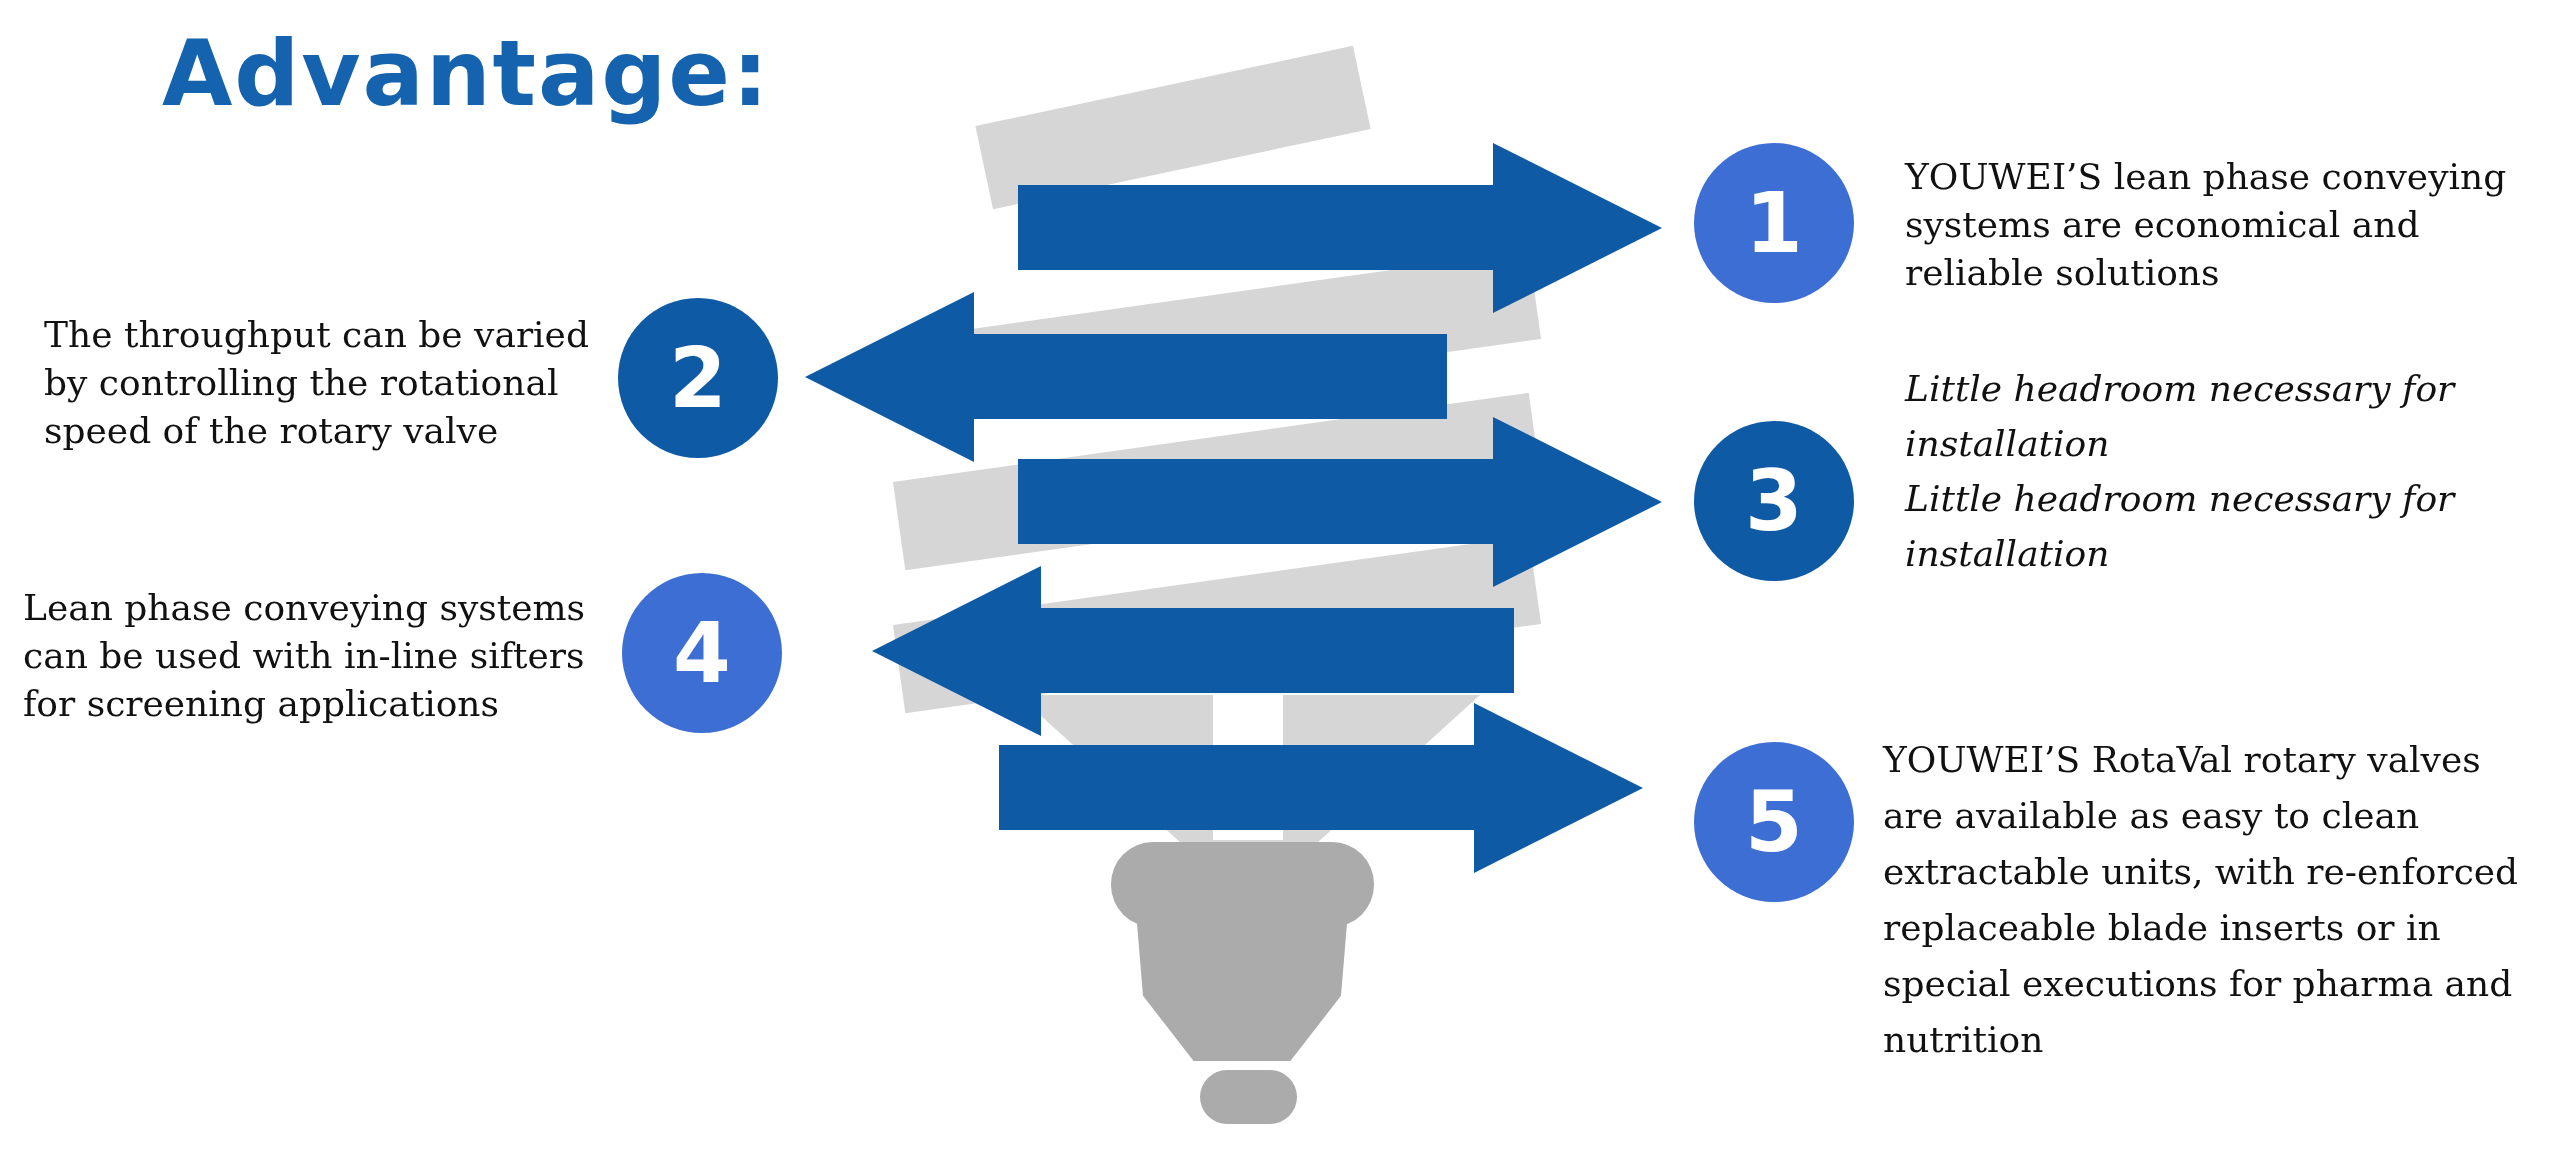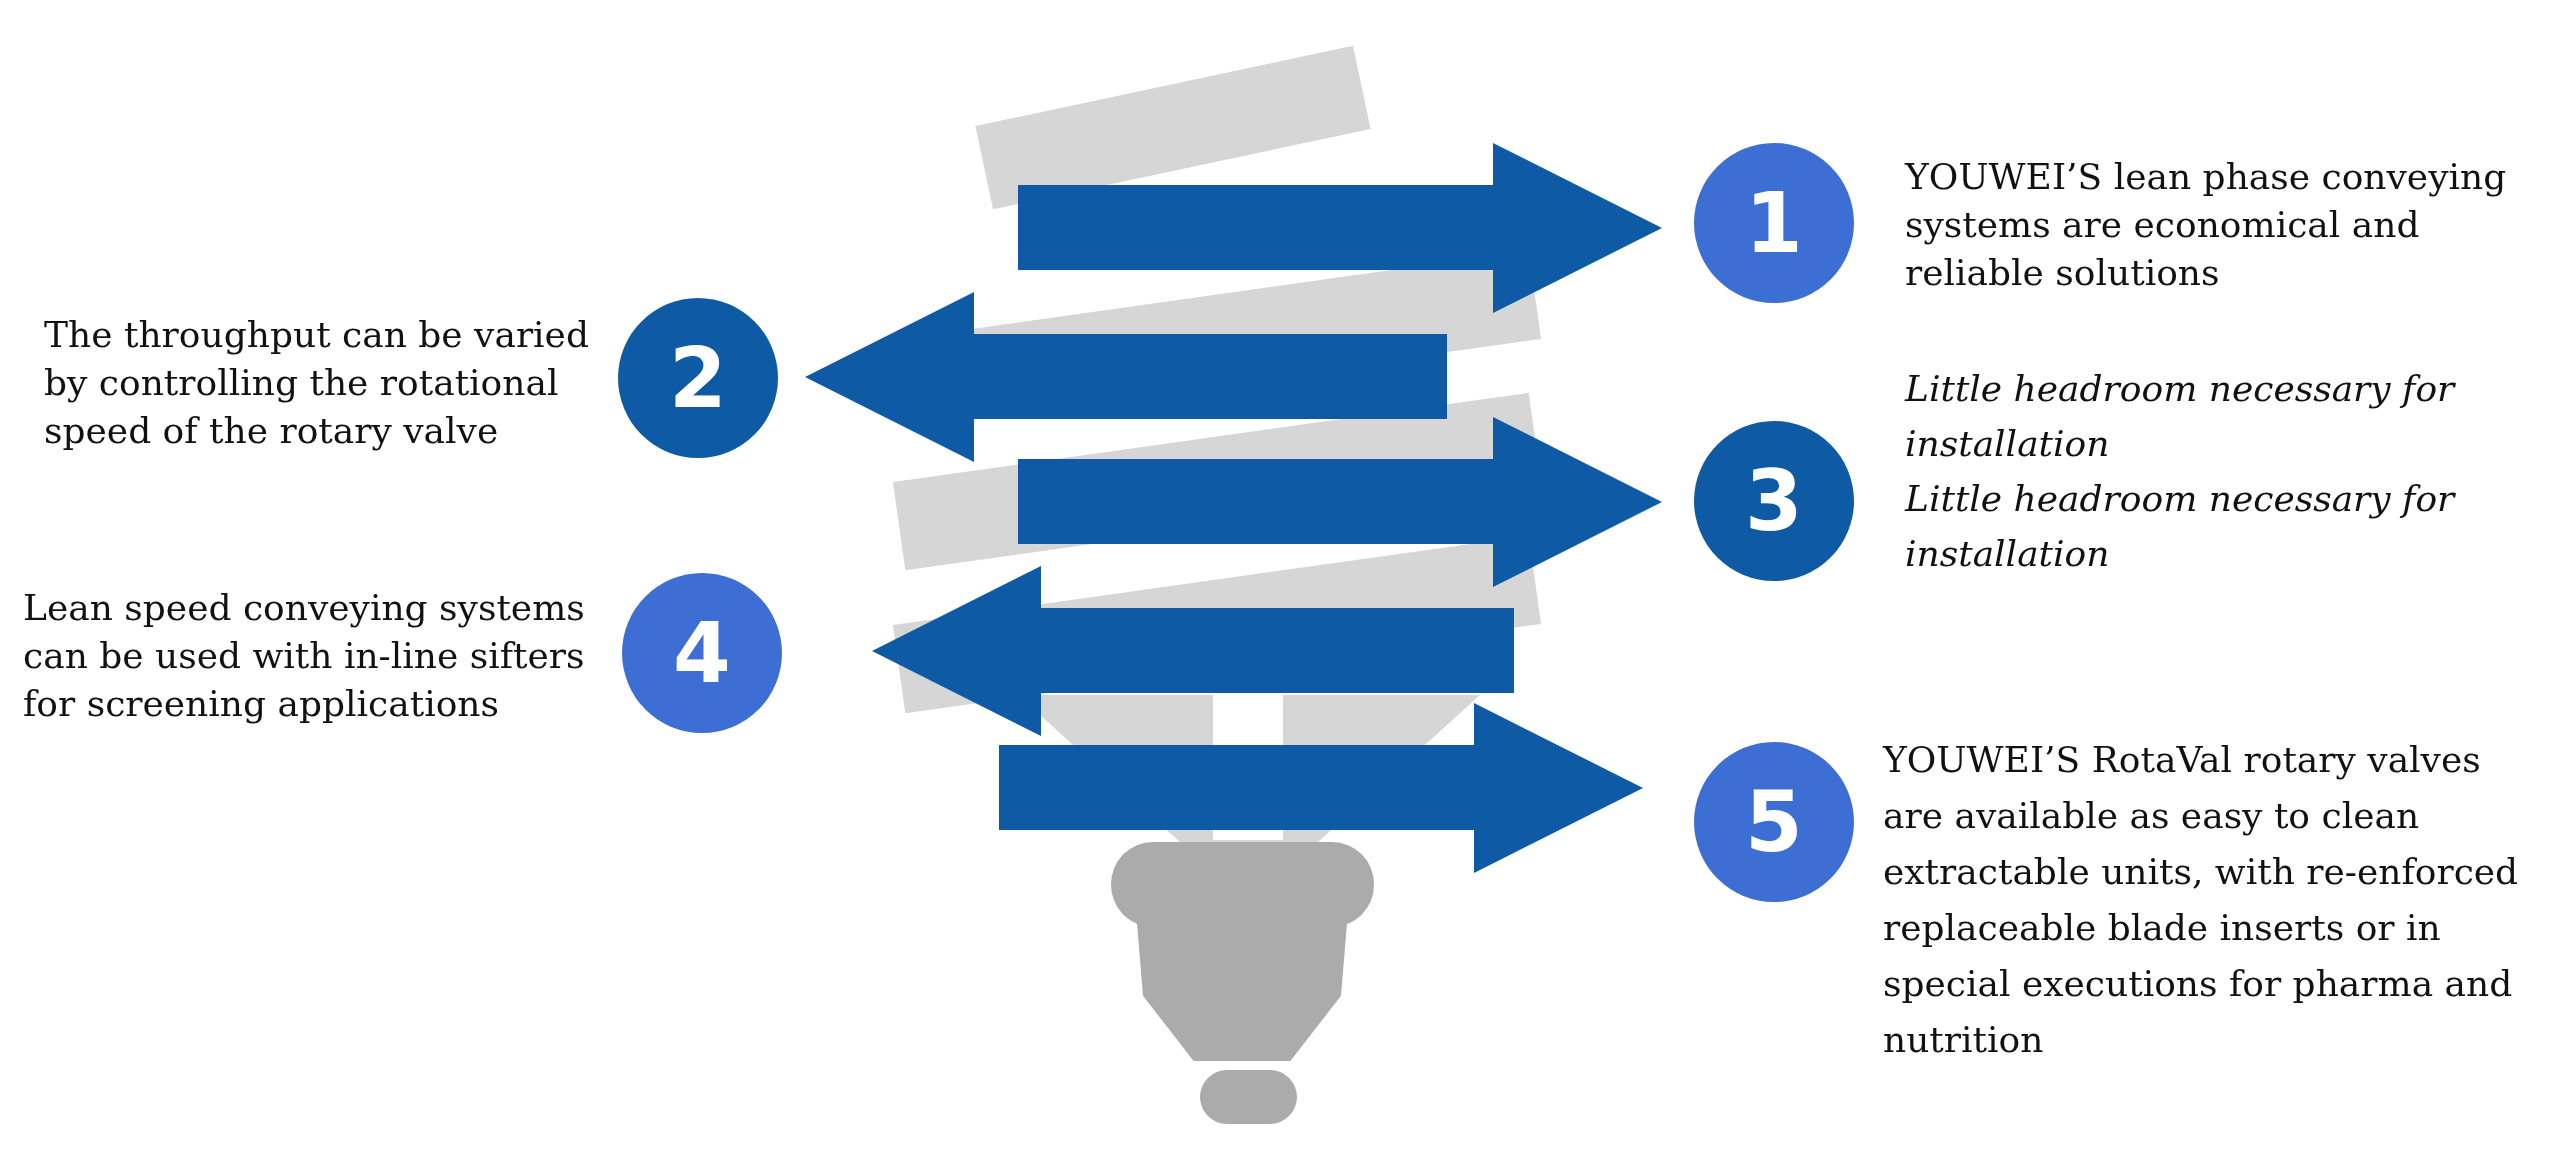--- a/index.html
+++ b/index.html
@@ -100,20 +100,21 @@
   #text3 { left: 1905px; top: 361px; width: 628px; }
   #text3 p { margin: 0; line-height: 55px; font-style: italic; }
   #text4 { left: 23px;   top: 584px; width: 604px; }
   #text5 { left: 1883px; top: 732px; width: 666px; line-height: 56px; }
 </style>
 </head>
 <body>
 
 <div class="canvas">
 
+  <h1 class="title">Advantage:</h1>
 
   <div>
     <div class="tube" id="tube1"></div>
     <div class="tube" id="tube2"></div>
     <div class="tube" id="tube3"></div>
     <div class="tube" id="tube4"></div>
     <div class="funnel"></div>
     <div class="funnel-slot"></div>
     <div class="base-part" id="base-cap"></div>
     <div class="base-part" id="base-body"></div>
@@ -156,17 +157,17 @@
   <div class="num-circle light" id="circle5">
     <span>5</span>
   </div>
 
   <div class="text-block" id="text2">The throughput can be varied by controlling the rotational speed of the rotary valve</div>
   <div class="text-block" id="text1">YOUWEI’S lean phase conveying systems are economical and reliable solutions</div>
   <div class="text-block" id="text3">
     <p>Little headroom necessary for installation</p>
     <p>Little headroom necessary for installation</p>
   </div>
-  <div class="text-block" id="text4">Lean speed conveying systems can be used with in-line sifters for screening applications</div>
+  <div class="text-block" id="text4">Lean phase conveying systems can be used with in-line sifters for screening applications</div>
   <div class="text-block" id="text5">YOUWEI’S RotaVal rotary valves are available as easy to clean extractable units, with re-enforced replaceable blade inserts or in special executions for pharma and nutrition</div>
 
 </div>
 
 
 </body></html>

